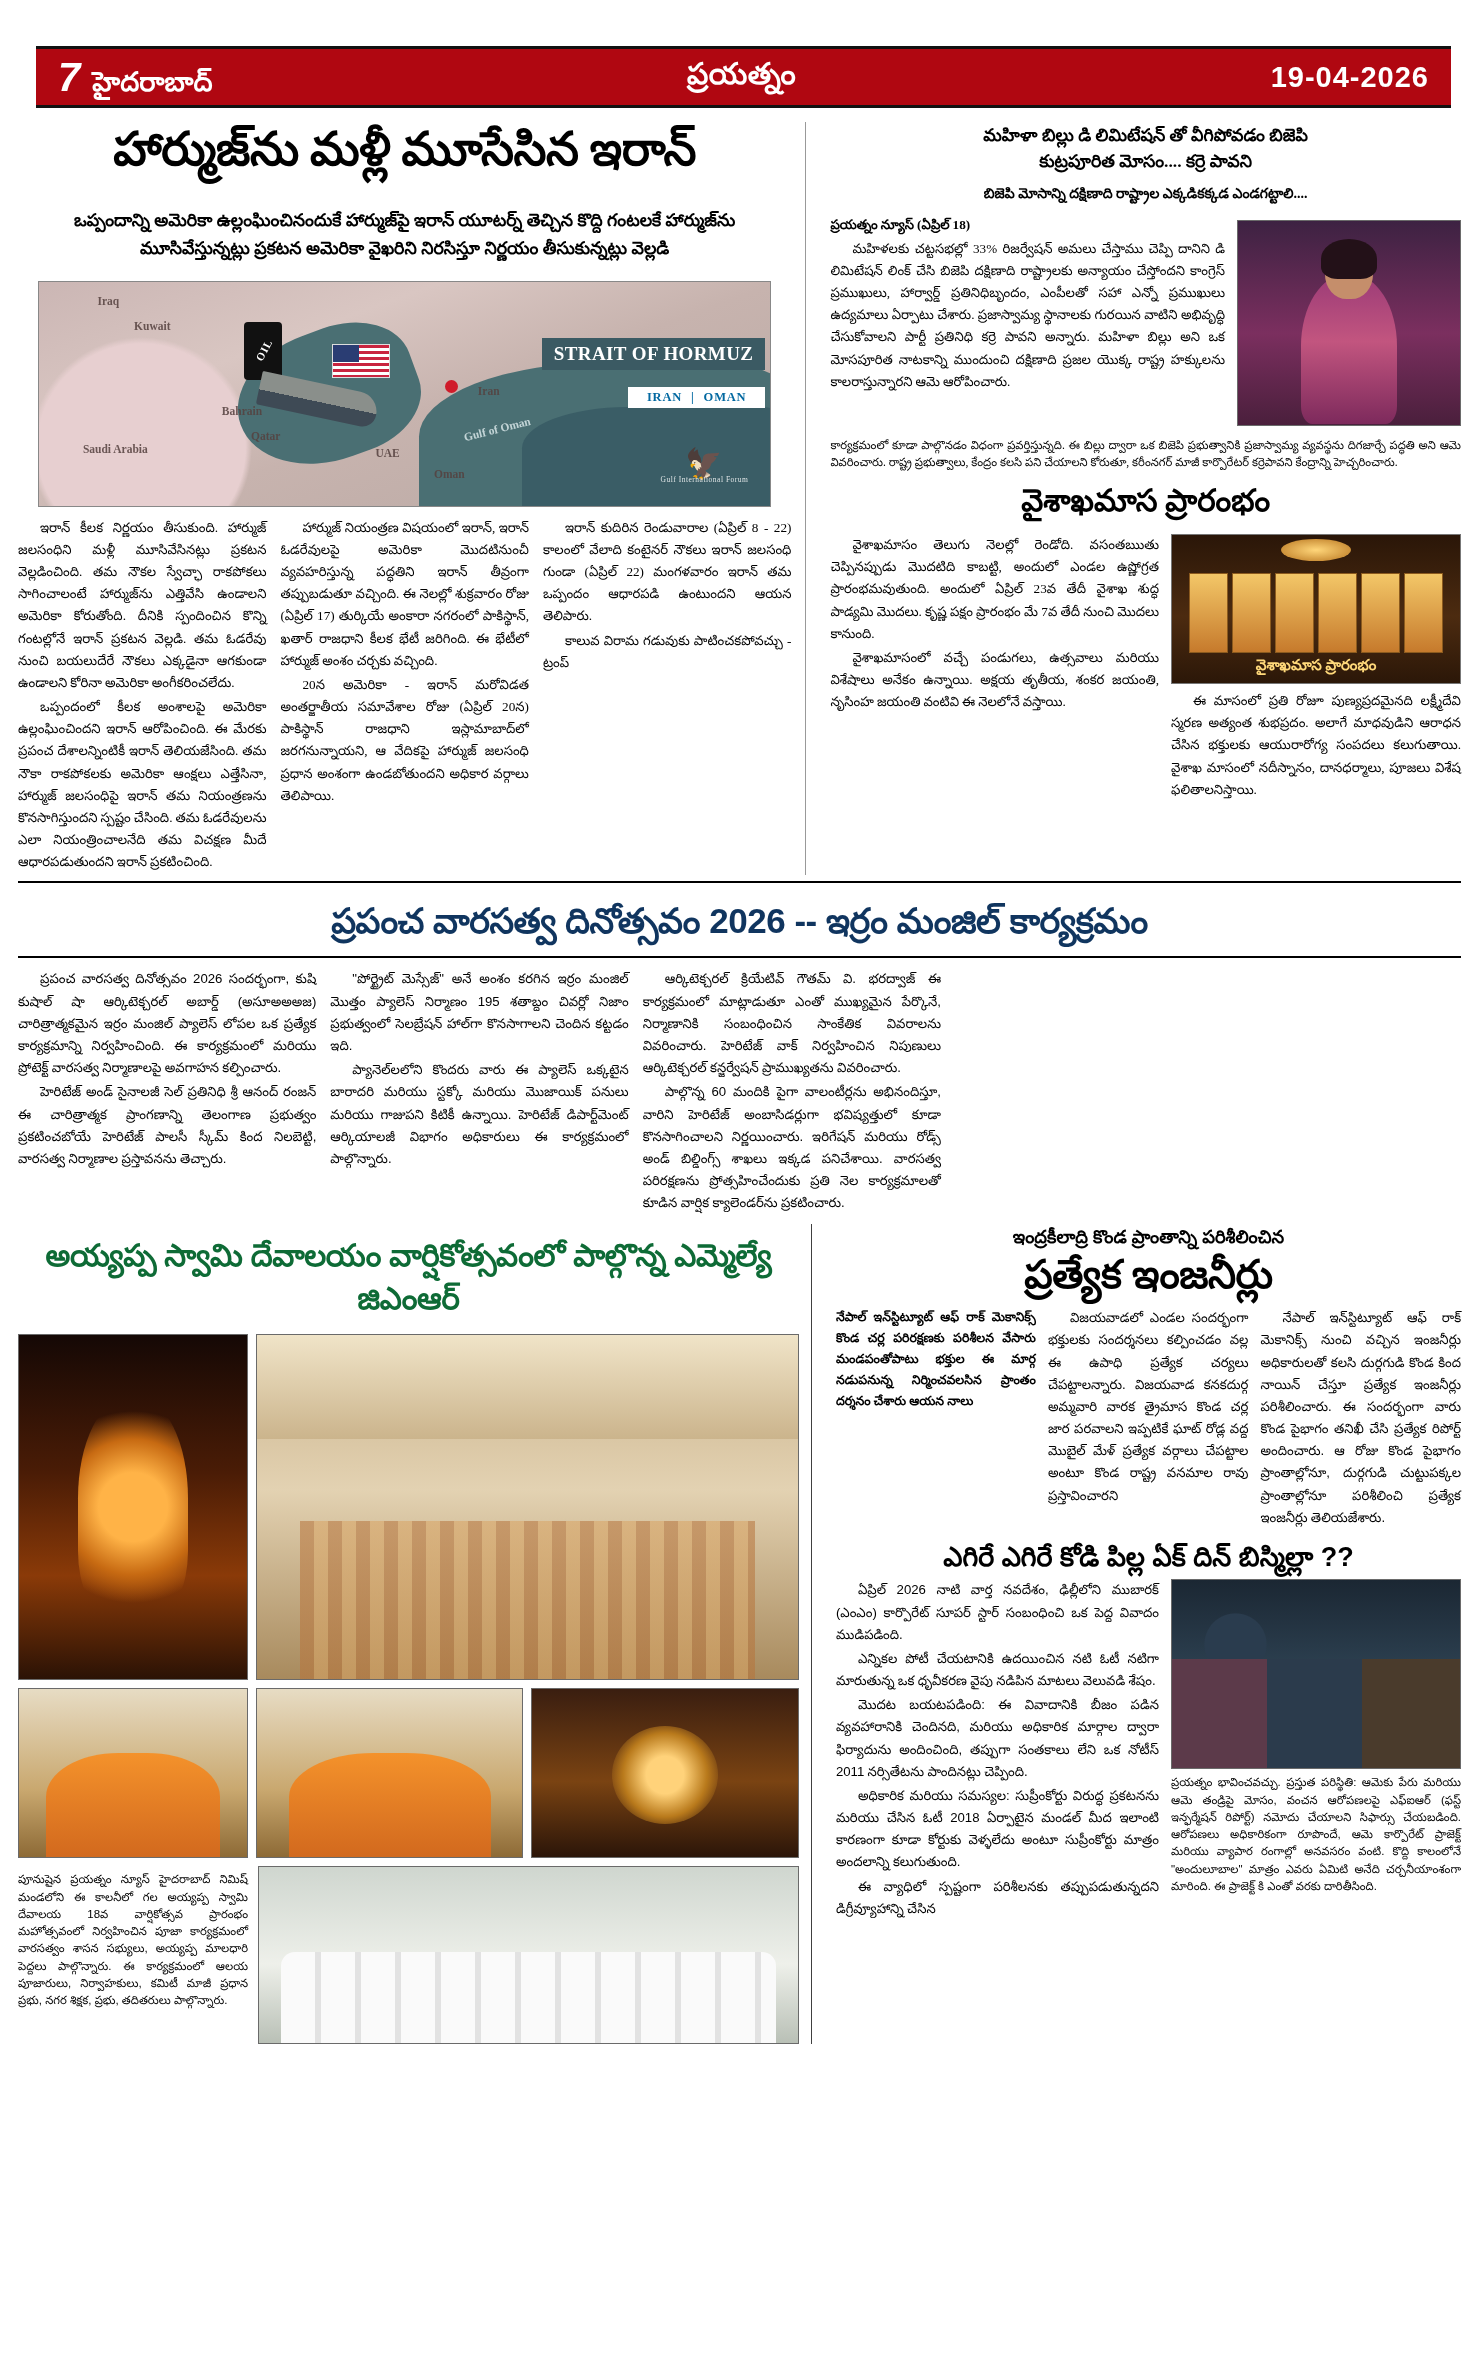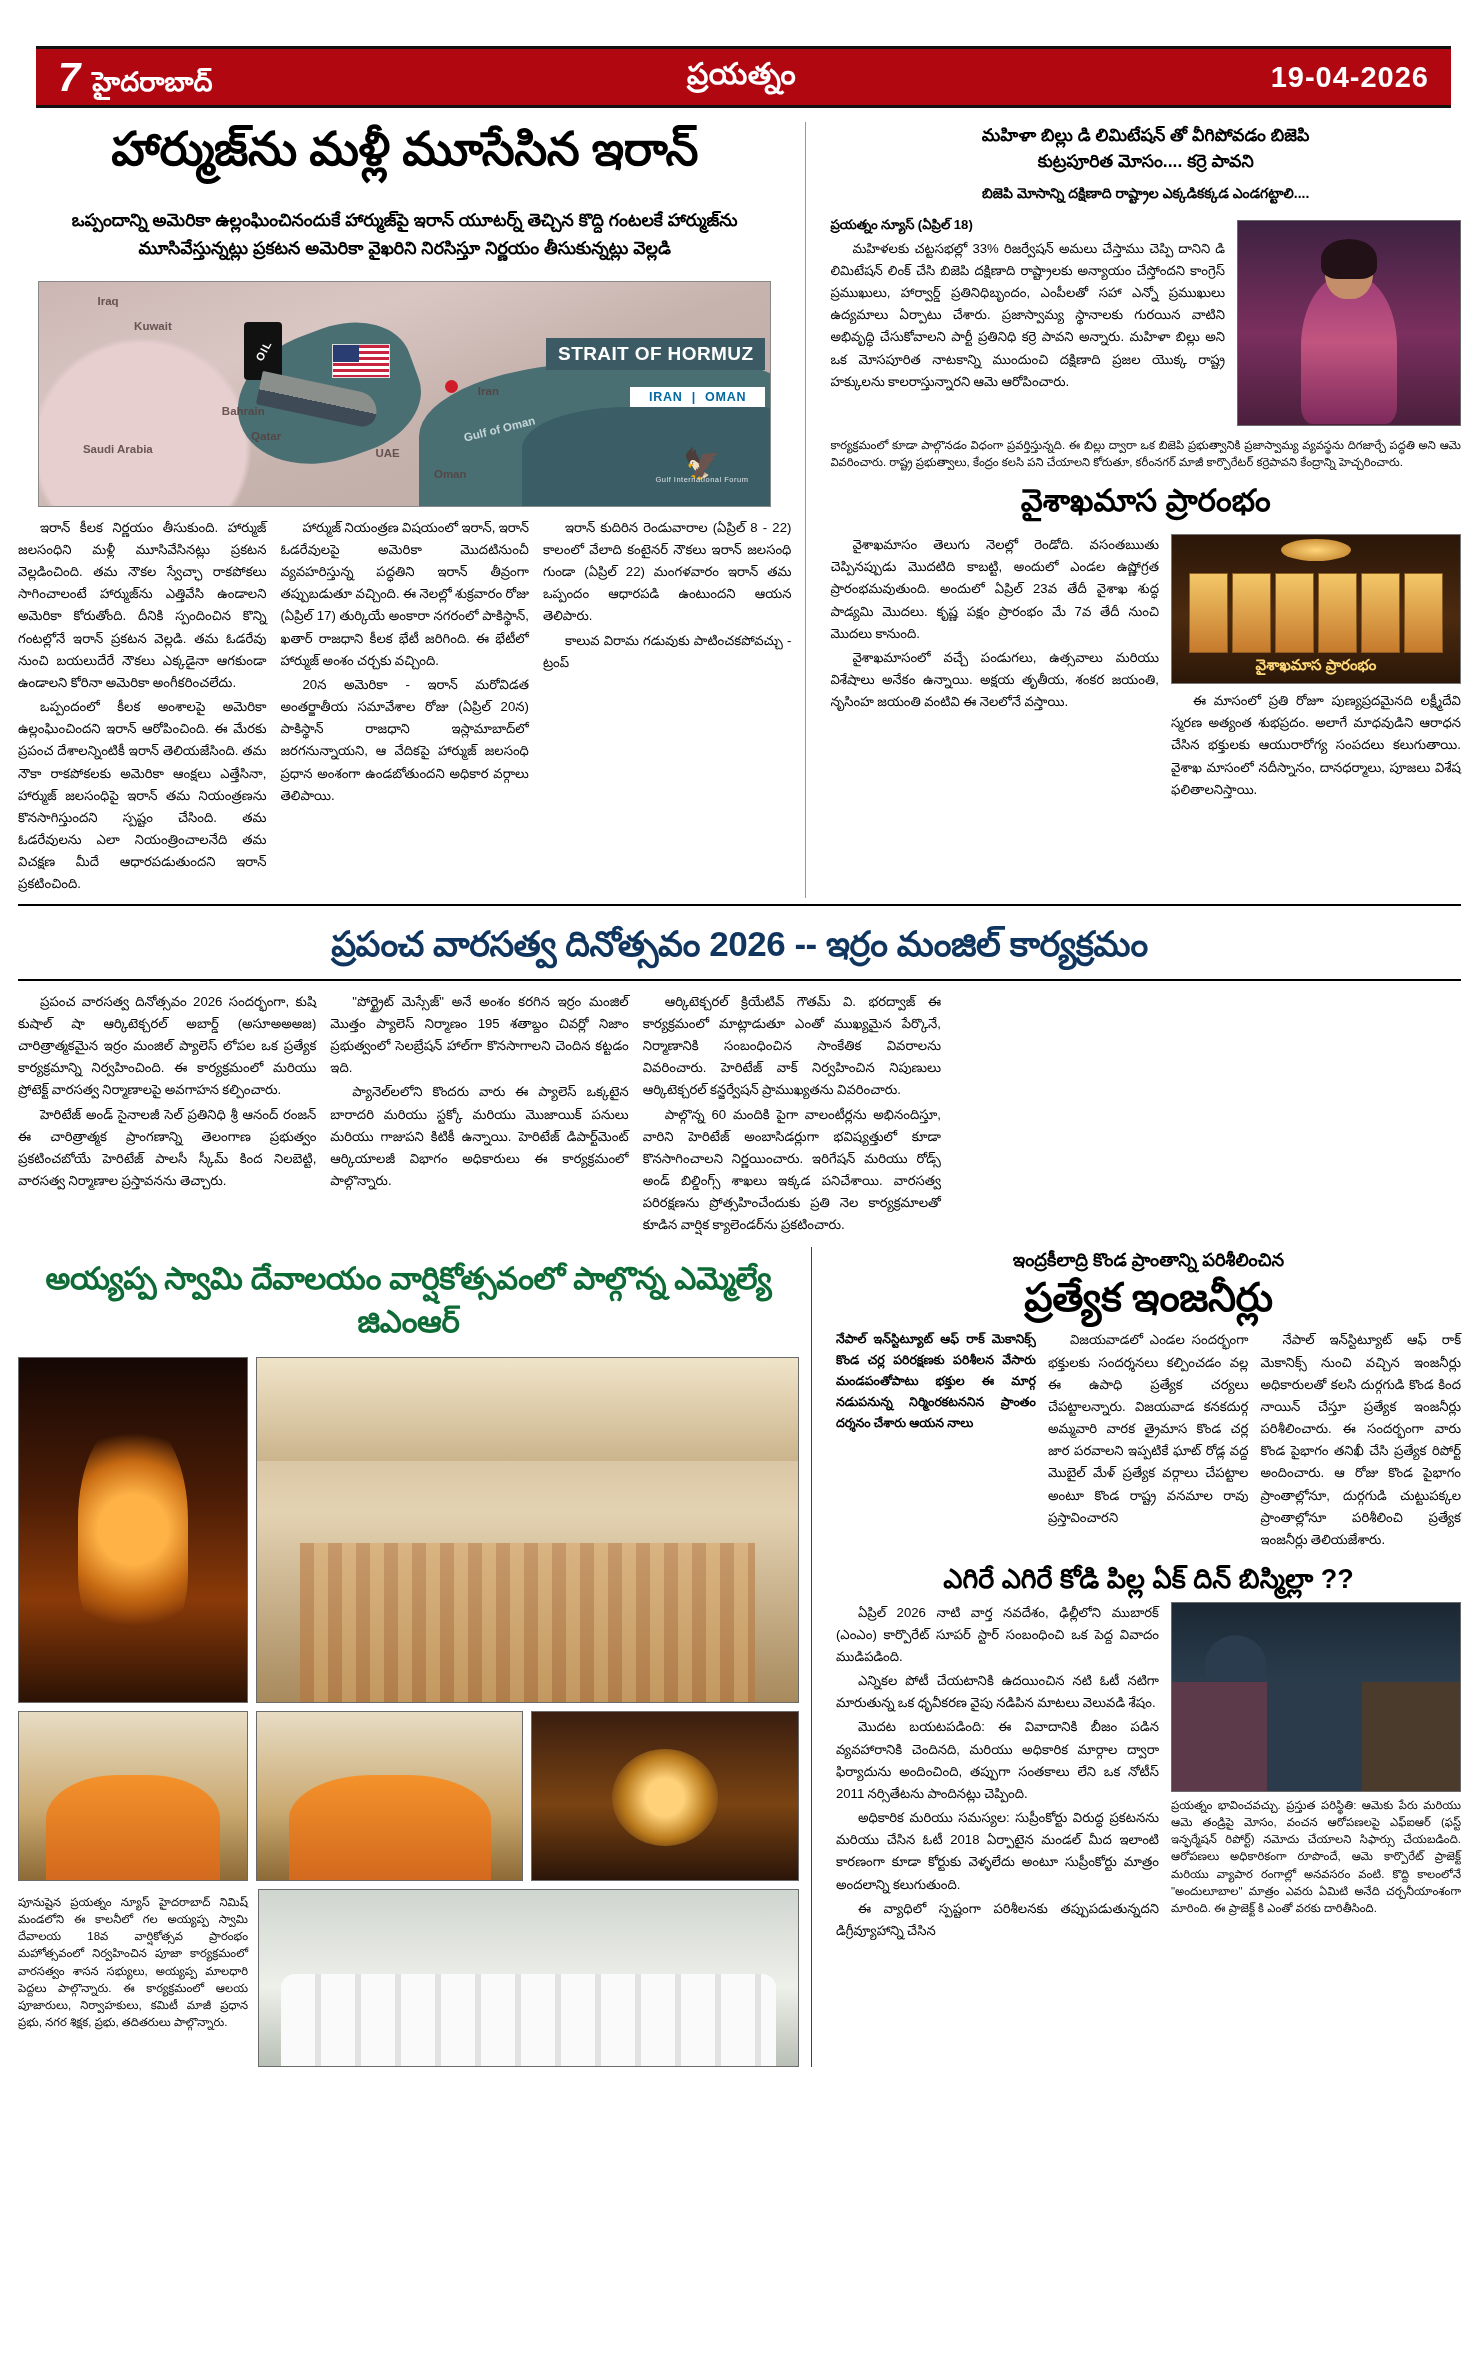--- a/index.html
+++ b/index.html
@@ -40,21 +40,21 @@
     font-size:17.5px; font-weight:bold; text-align:center; line-height:1.62;
     margin-top:30px;
   }
   .body-col {
     font-size:13.2px; line-height:1.68; text-align:justify;
     hyphens:auto; word-spacing:-0.3px;
   }
   .body-col p { margin:0 0 2px 0; text-indent:22px; }
 
   
-  .top-wrap { display:flex; gap:10px; margin-top:14px; }
+  .top-wrap { display:flex; gap:10px; margin-top:14px;font-family:Liberation Serif, serif; }
   .top-left { width:795px; padding-right:14px; border-right:1px solid #999; }
   .top-right { width:650px; padding-left:14px; }
 
   .mapbox { margin:18px 20px 10px 20px; border:1px solid #888; overflow:hidden; }
   .map {
     position:relative; width:100%; height:224px;
     background:
       radial-gradient(circle at 14% 74%, #e7cfd0 0 16%, rgba(231,207,208,0) 17%),
       linear-gradient(160deg,#cbb6b4 0%,#d9c6c2 30%,#c7b3ae 55%,#b9a9a4 100%);
   }
@@ -380,21 +380,21 @@
         </div>
       </div>
     </div>
 
     <div class="br">
       <div class="hd-sub">ఇంద్రకీలాద్రి కొండ ప్రాంతాన్ని పరిశీలించిన</div>
       <div class="hd-big">ప్రత్యేక ఇంజనీర్లు</div>
 
       <div style="display:flex;gap:12px;margin-top:10px;">
         <div style="width:200px;">
-          <div class="body-col" style="font-weight:bold;font-size:12.5px;">నేపాల్ ఇన్‌స్టిట్యూట్ ఆఫ్ రాక్ మెకానిక్స్ కొండ చర్ల పరిరక్షణకు పరిశీలన వేసారు మండపంతోపాటు భక్తుల ఈ మార్గ నడుపనున్న నిర్మింరకటననిన ప్రాంతం దర్శనం చేశారు ఆయన నాలు</div>
+          <div class="body-col" style="font-weight:bold;font-size:12.5px;">నేపాల్ ఇన్‌స్టిట్యూట్ ఆఫ్ రాక్ మెకానిక్స్ కొండ చర్ల పరిరక్షణకు పరిశీలన వేసారు మండపంతోపాటు భక్తుల ఈ మార్గ నడుపనున్న నిర్మించవలసిన ప్రాంతం దర్శనం చేశారు ఆయన నాలు</div>
         </div>
         <div style="flex:1;" class="body-col">
           <p>విజయవాడలో ఎండల సందర్భంగా భక్తులకు సందర్శనలు కల్పించడం వల్ల ఈ ఉపాధి ప్రత్యేక చర్యలు చేపట్టాలన్నారు. విజయవాడ కనకదుర్గ అమ్మవారి వారక త్రైమాస కొండ చర్ల జార పరవాలని ఇప్పటికే ఘాట్ రోడ్ల వద్ద మొబైల్ మేళ్ ప్రత్యేక వర్గాలు చేపట్టాల అంటూ కొండ రాష్ట్ర వనమాల రావు ప్రస్తావించారని</p>
         </div>
         <div style="flex:1;" class="body-col">
           <p>నేపాల్ ఇన్‌స్టిట్యూట్ ఆఫ్ రాక్ మెకానిక్స్ నుంచి వచ్చిన ఇంజనీర్లు అధికారులతో కలసి దుర్గగుడి కొండ కింద నాయిన్ చేస్తూ ప్రత్యేక ఇంజనీర్లు పరిశీలించారు. ఈ సందర్భంగా వారు కొండ పైభాగం తనిఖీ చేసి ప్రత్యేక రిపోర్ట్ అందించారు. ఆ రోజు కొండ పైభాగం ప్రాంతాల్లోనూ, దుర్గగుడి చుట్టుపక్కల ప్రాంతాల్లోనూ పరిశీలించి ప్రత్యేక ఇంజనీర్లు తెలియజేశారు.</p>
         </div>
       </div>
 
       <div class="hd-mid">ఎగిరే ఎగిరే కోడి పిల్ల ఏక్ దిన్ బిస్మిల్లా ??</div>

